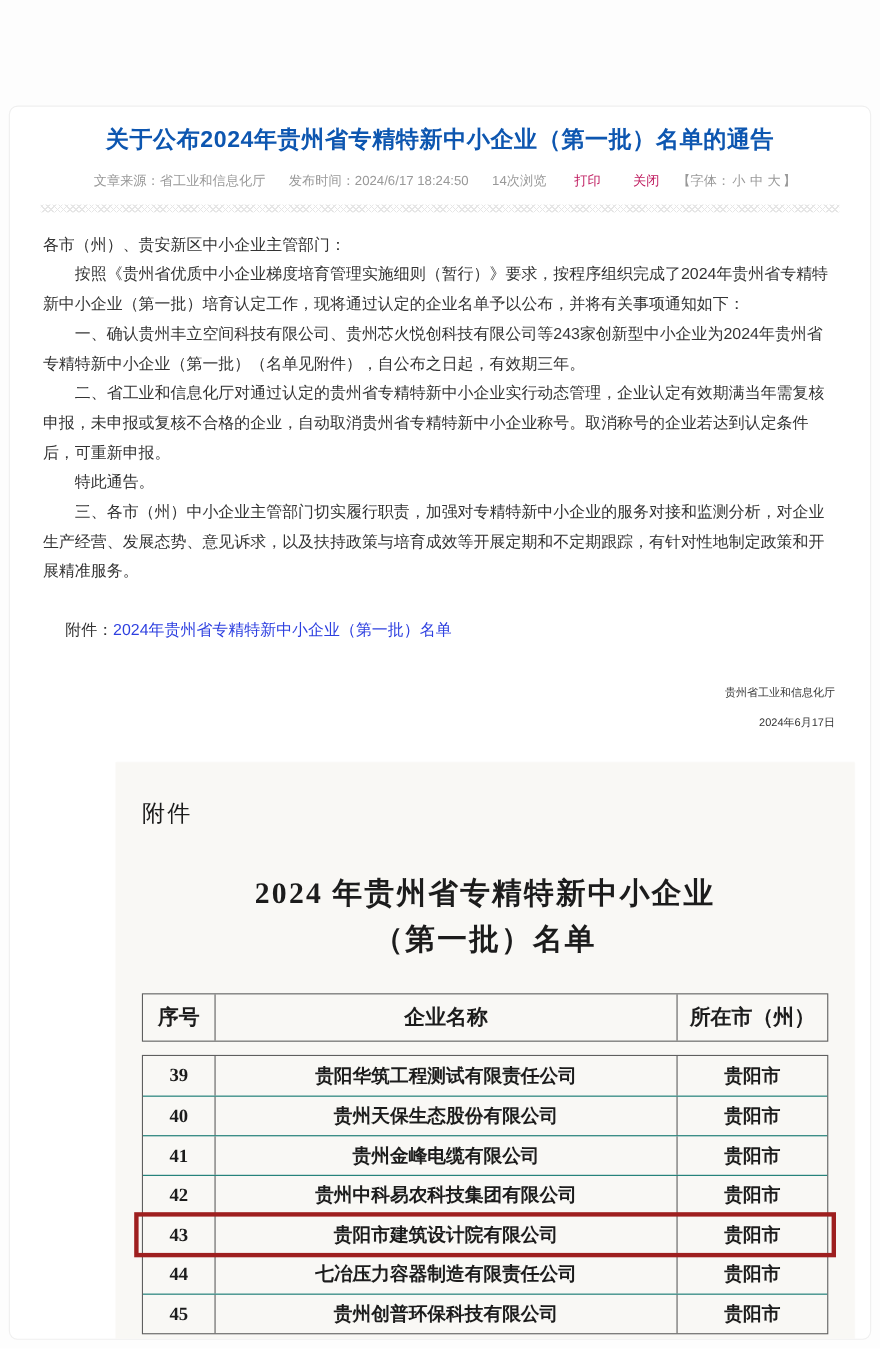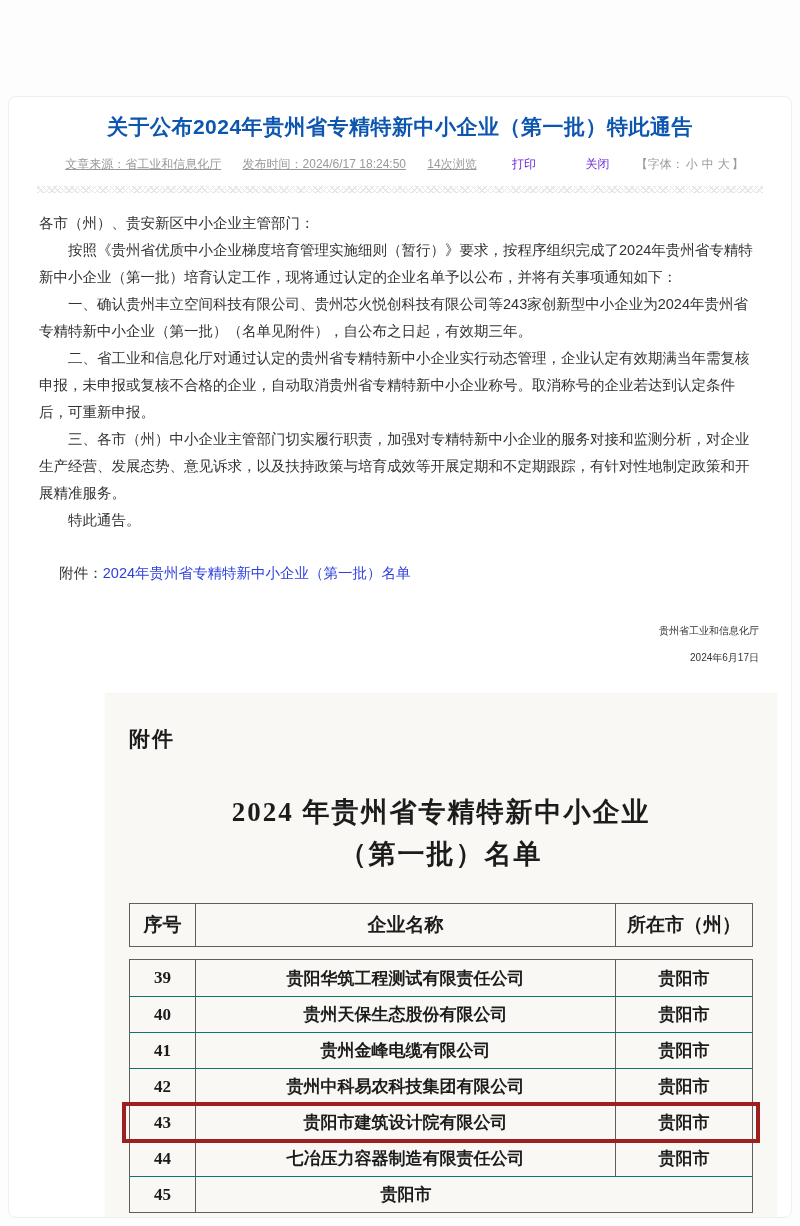--- a/index.html
+++ b/index.html
@@ -26,22 +26,22 @@
     color: #0d56b0;
     letter-spacing: 0.5px;
   }
   .meta-row {
     margin-top: 15px;
     text-align: center;
     font-size: 12px;
     color: #999;
   }
   .meta-row span, .meta-row a { vertical-align: middle; }
-  .meta-item { margin: 0 9px; color: #999; text-decoration: underline; }
-  .meta-link { margin: 0 23px; color: #6d28d9; text-decoration: none; cursor: pointer; }
+  .meta-item { margin: 0 9px; color: #999; }
+  .meta-link { margin: 0 13px; color: #be185d; text-decoration: none; cursor: pointer; }
   .font-sizer { color: #999; }
   .font-sizer a { color: #999; text-decoration: none; margin: 0 2px; cursor: pointer; }
   .hatch-divider {
     margin: 13px 28px 0 28px;
     height: 7px;
     background:
       repeating-linear-gradient(45deg, #e6e6e6 0 1px, transparent 1px 4px),
       repeating-linear-gradient(-45deg, #e6e6e6 0 1px, transparent 1px 4px);
   }
   .article-body {
@@ -81,21 +81,21 @@
     background: #f9f8f5;
     font-family: "Liberation Serif", "DejaVu Serif", serif;
     color: #1c1c1c;
     box-shadow: 0 0 2px rgba(0,0,0,0.03);
   }
   .scan-corner-label {
     position: absolute;
     left: 24px;
     top: 32px;
     font-size: 21px;
-    font-weight: bold;
+    font-weight: normal;
     letter-spacing: 2px;
   }
   .scan-title {
     padding-top: 98px;
     text-align: center;
     font-size: 27px;
     font-weight: bold;
     line-height: 42px;
     letter-spacing: 2px;
   }
@@ -120,40 +120,40 @@
     border: 4px solid #9e1f1f;
     pointer-events: none;
     z-index: 2;
   }
 </style>
 </head>
 <body>
 
 <div class="page-card">
 
-  <h1 class="article-title">关于公布2024年贵州省专精特新中小企业（第一批）特此通告</h1>
+  <h1 class="article-title">关于公布2024年贵州省专精特新中小企业（第一批）名单的通告</h1>
 
   <div class="meta-row">
     <span class="meta-item">文章来源：省工业和信息化厅</span>
     <span class="meta-item">发布时间：2024/6/17 18:24:50</span>
     <span class="meta-item">14次浏览</span>
     <a class="meta-link">打印</a>
     <a class="meta-link">关闭</a>
     <span class="font-sizer"><span>【字体：</span><a>小</a><a>中</a><a>大</a><span>】</span></span>
   </div>
 
   <div class="hatch-divider"></div>
 
   <div class="article-body">
     <p class="no-indent">各市（州）、贵安新区中小企业主管部门：</p>
     <p>按照《贵州省优质中小企业梯度培育管理实施细则（暂行）》要求，按程序组织完成了2024年贵州省专精特新中小企业（第一批）培育认定工作，现将通过认定的企业名单予以公布，并将有关事项通知如下：</p>
     <p>一、确认贵州丰立空间科技有限公司、贵州芯火悦创科技有限公司等243家创新型中小企业为2024年贵州省专精特新中小企业（第一批）（名单见附件），自公布之日起，有效期三年。</p>
     <p>二、省工业和信息化厅对通过认定的贵州省专精特新中小企业实行动态管理，企业认定有效期满当年需复核申报，未申报或复核不合格的企业，自动取消贵州省专精特新中小企业称号。取消称号的企业若达到认定条件后，可重新申报。</p>
+    <p>特此通告。</p>
     <p>三、各市（州）中小企业主管部门切实履行职责，加强对专精特新中小企业的服务对接和监测分析，对企业生产经营、发展态势、意见诉求，以及扶持政策与培育成效等开展定期和不定期跟踪，有针对性地制定政策和开展精准服务。</p>
-    <p>特此通告。</p>
   </div>
 
   <div class="attachment-row">
     <span>附件：</span><a>2024年贵州省专精特新中小企业（第一批）名单</a>
   </div>
 
   <div class="signature-block">
     <div>贵州省工业和信息化厅</div>
     <div>2024年6月17日</div>
   </div>
@@ -199,19 +199,20 @@
           <div class="scan-td-name">贵阳市建筑设计院有限公司</div>
           <div class="scan-td-city">贵阳市</div>
         </div>
         <div class="scan-tr">
           <div class="scan-td-no">44</div>
           <div class="scan-td-name">七冶压力容器制造有限责任公司</div>
           <div class="scan-td-city">贵阳市</div>
         </div>
         <div class="scan-tr">
           <div class="scan-td-no">45</div>
+          <div class="scan-td-name">贵州创普环保科技有限公司</div>
           <div class="scan-td-city">贵阳市</div>
         </div>
       </div>
     </div>
   </div>
 
 </div>
 
 </body></html>

